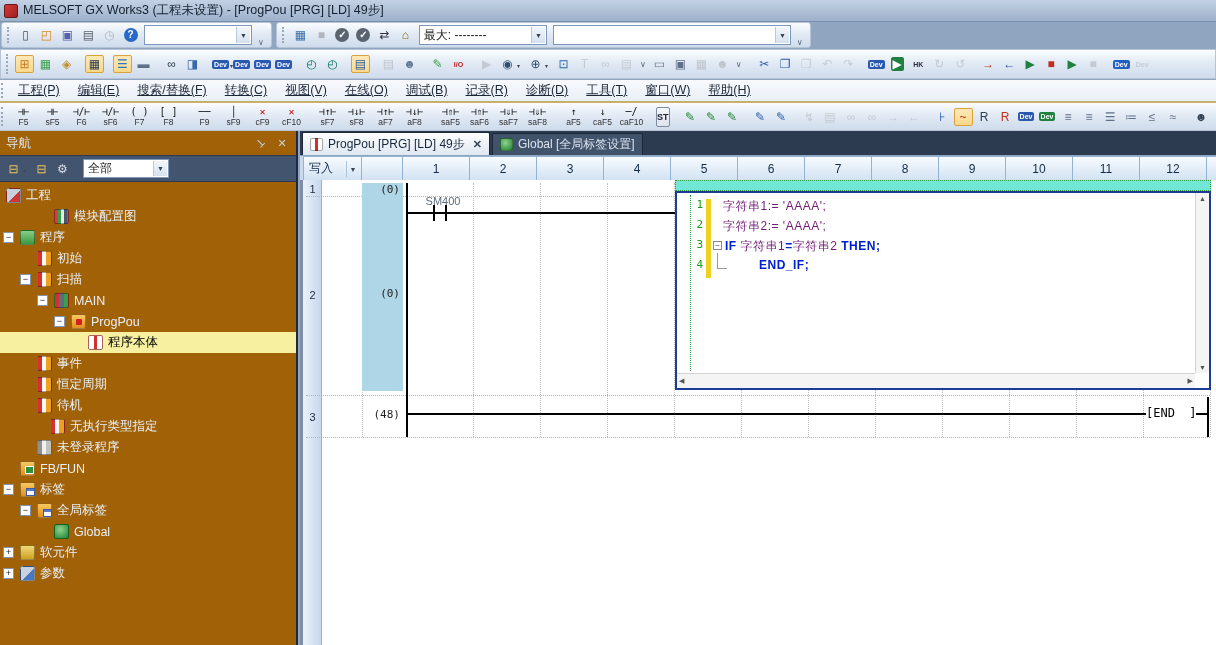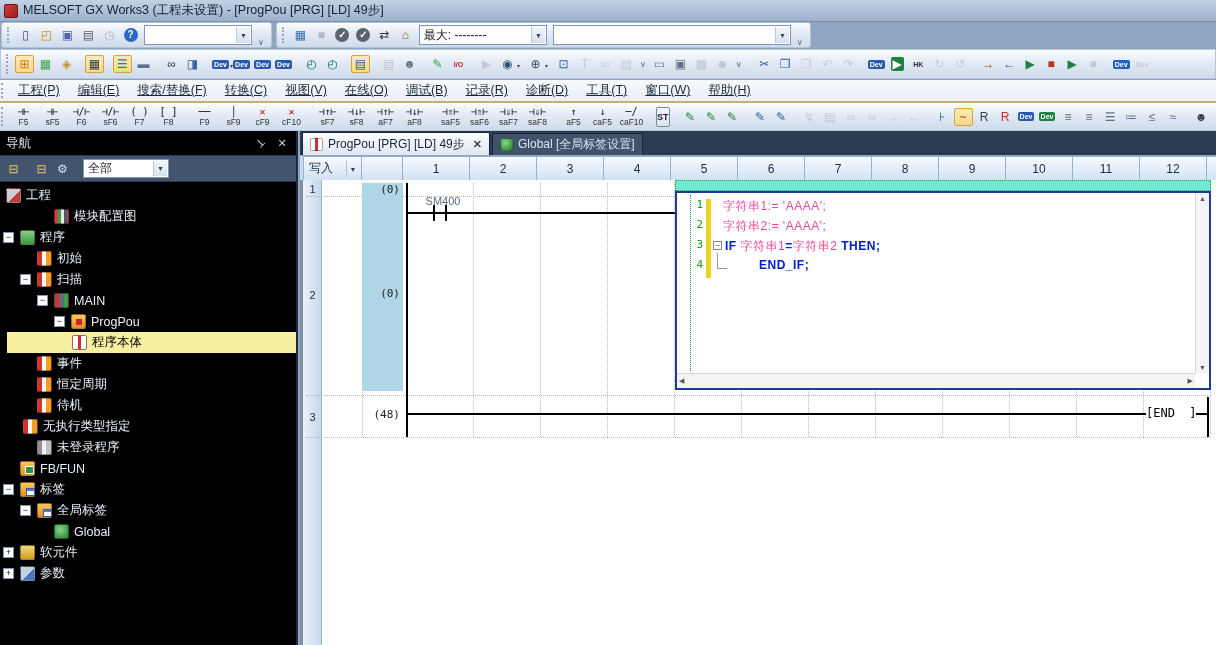--- a/index.html
+++ b/index.html
@@ -50,21 +50,21 @@
   .fk{display:flex;flex-direction:column;align-items:center;justify-content:center;
     min-width:27px;height:26px;margin:0 1px;border-radius:2px;}
   .fk .s{font-size:10px;line-height:12px;color:#111;font-family:"DejaVu Sans Mono",monospace;white-space:nowrap;}
   .fk .s.red{color:#cc0000;font-weight:bold;}
   .fk .k{font-size:8.5px;line-height:9px;color:#333;}
   .stbtn{width:24px;height:20px;border:1px solid #7d8ba0;background:linear-gradient(180deg,#f4f6f9,#dde4ec);
     border-radius:2px;display:flex;align-items:center;justify-content:center;
     font-size:9px;font-weight:bold;color:#223;margin:0 3px;}
 
   
-  .nav{position:absolute;left:0;top:131px;width:298px;height:514px;background:#000000;
+  .nav{position:absolute;left:0;top:131px;width:298px;height:514px;background:#a16207;
     border-right:2px solid #1d2940;display:flex;flex-direction:column;}
   .nav-title{height:24px;display:flex;align-items:center;padding:0 6px;color:#dde6f2;font-size:12.5px;}
   .nav-title .sp{flex:1;}
   .ntbtn{width:16px;height:16px;display:flex;align-items:center;justify-content:center;
     color:#c3cfe0;font-size:11px;margin-left:6px;}
   .pin{transform:rotate(135deg);display:inline-block;}
   .nav-tools{height:27px;background:#42546e;border-top:1px solid #2a3850;border-bottom:1px solid #2a3850;
     display:flex;align-items:center;padding:0 3px;}
   .nav-tools .icon span{color:#e8c060;}
   .nav-tree{flex:1;overflow:hidden;padding-top:3px;}
@@ -135,21 +135,21 @@
   
   .st-box{position:absolute;left:372px;top:11px;width:536px;height:199px;background:#fff;
     border:2px solid #1c3c96;z-index:4;}
   .st-margin{position:absolute;left:13px;top:2px;bottom:17px;width:0;border-left:1px dotted #2f9e3f;}
   .st-num{position:absolute;left:0;width:26px;text-align:right;color:#18a018;
     font-family:"DejaVu Sans Mono",monospace;font-size:11px;}
   .st-strip{position:absolute;left:29px;top:6px;width:5px;height:79px;background:#f0d020;}
   .st-code{position:absolute;left:0;top:0;right:16px;bottom:16px;}
   .st-line{position:absolute;left:46px;white-space:pre;font-family:"DejaVu Sans Mono",monospace;
     font-size:12px;letter-spacing:.5px;}
-  .seg-id{color:#ec4899;}
+  .seg-id{color:#701a75;}
   .seg-kw{color:#0020d0;font-weight:bold;}
   .fold{position:absolute;left:36px;width:9px;height:9px;border:1px solid #888;background:#fff;
     color:#444;font-size:8px;line-height:7px;text-align:center;}
   .bracket{position:absolute;left:40px;top:60px;width:10px;height:16px;
     border-left:1px solid #999;border-bottom:1px solid #999;}
   .sb{position:absolute;background:#f4f4f4;display:flex;justify-content:space-between;align-items:center;}
   .sb .a{color:#555;font-size:7px;padding:2px;}
   .st-vsb{right:0;top:0;bottom:15px;width:14px;border-left:1px solid #d4d4d4;flex-direction:column;}
   .st-hsb{left:0;right:14px;bottom:0;height:15px;border-top:1px solid #d4d4d4;flex-direction:row;}
 
@@ -659,41 +659,41 @@
           <span class="ti ti-program-main"></span>
           <span>MAIN</span>
         </div>
         <div class="trow" style="padding-left: 54px;">
           <span class="xslot">
             <span class="xbox">−</span>
           </span>
           <span class="ti ti-program-pou"></span>
           <span>ProgPou</span>
         </div>
-        <div class="trow sel" style="padding-left: 48px; margin-left: 7px;">
+        <div class="trow sel" style="padding-left: 71px;">
           <span class="xslot"></span>
           <span class="ti ti-program-body"></span>
           <span>程序本体</span>
         </div>
         <div class="trow" style="padding-left: 20px;">
           <span class="xslot"></span>
           <span class="ti ti-program"></span>
           <span>事件</span>
         </div>
         <div class="trow" style="padding-left: 20px;">
           <span class="xslot"></span>
           <span class="ti ti-program"></span>
           <span>恒定周期</span>
         </div>
         <div class="trow" style="padding-left: 20px;">
           <span class="xslot"></span>
           <span class="ti ti-program"></span>
           <span>待机</span>
         </div>
-        <div class="trow" style="padding-left: 6px;">
+        <div class="trow" style="padding-left: 33px;">
           <span class="xslot"></span>
           <span class="ti ti-program"></span>
           <span>无执行类型指定</span>
         </div>
         <div class="trow" style="padding-left: 20px;">
           <span class="xslot"></span>
           <span class="ti ti-program-gray"></span>
           <span>未登录程序</span>
         </div>
         <div class="trow" style="padding-left: 3px;">

